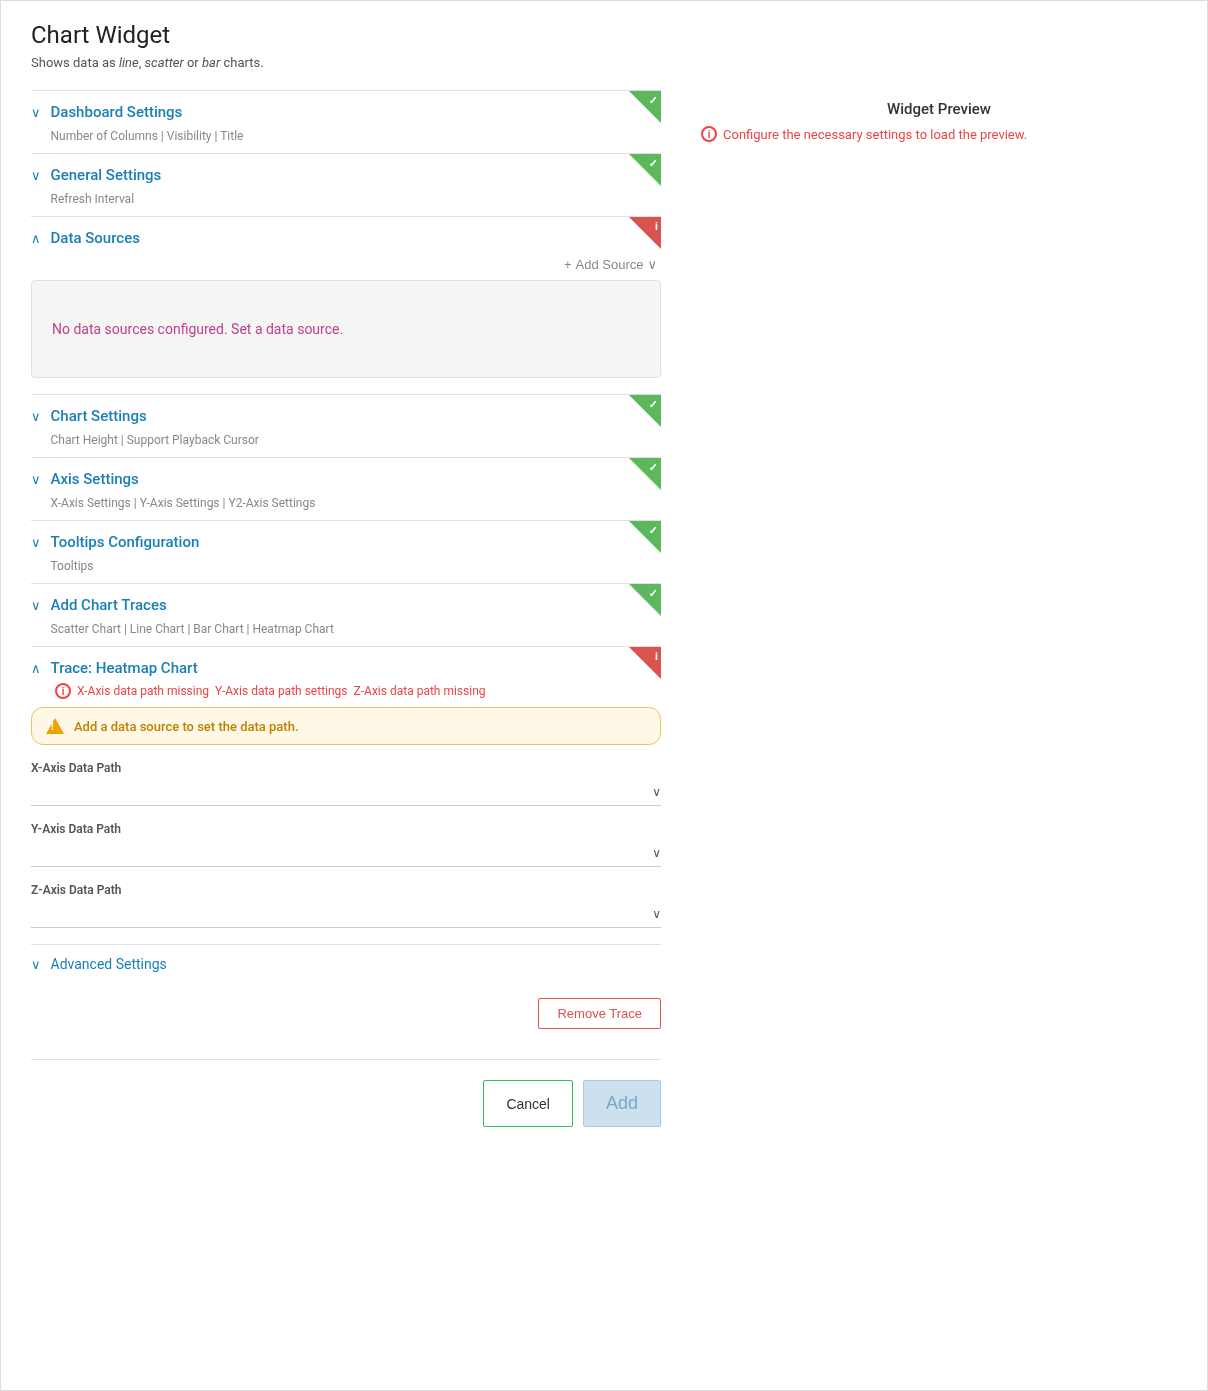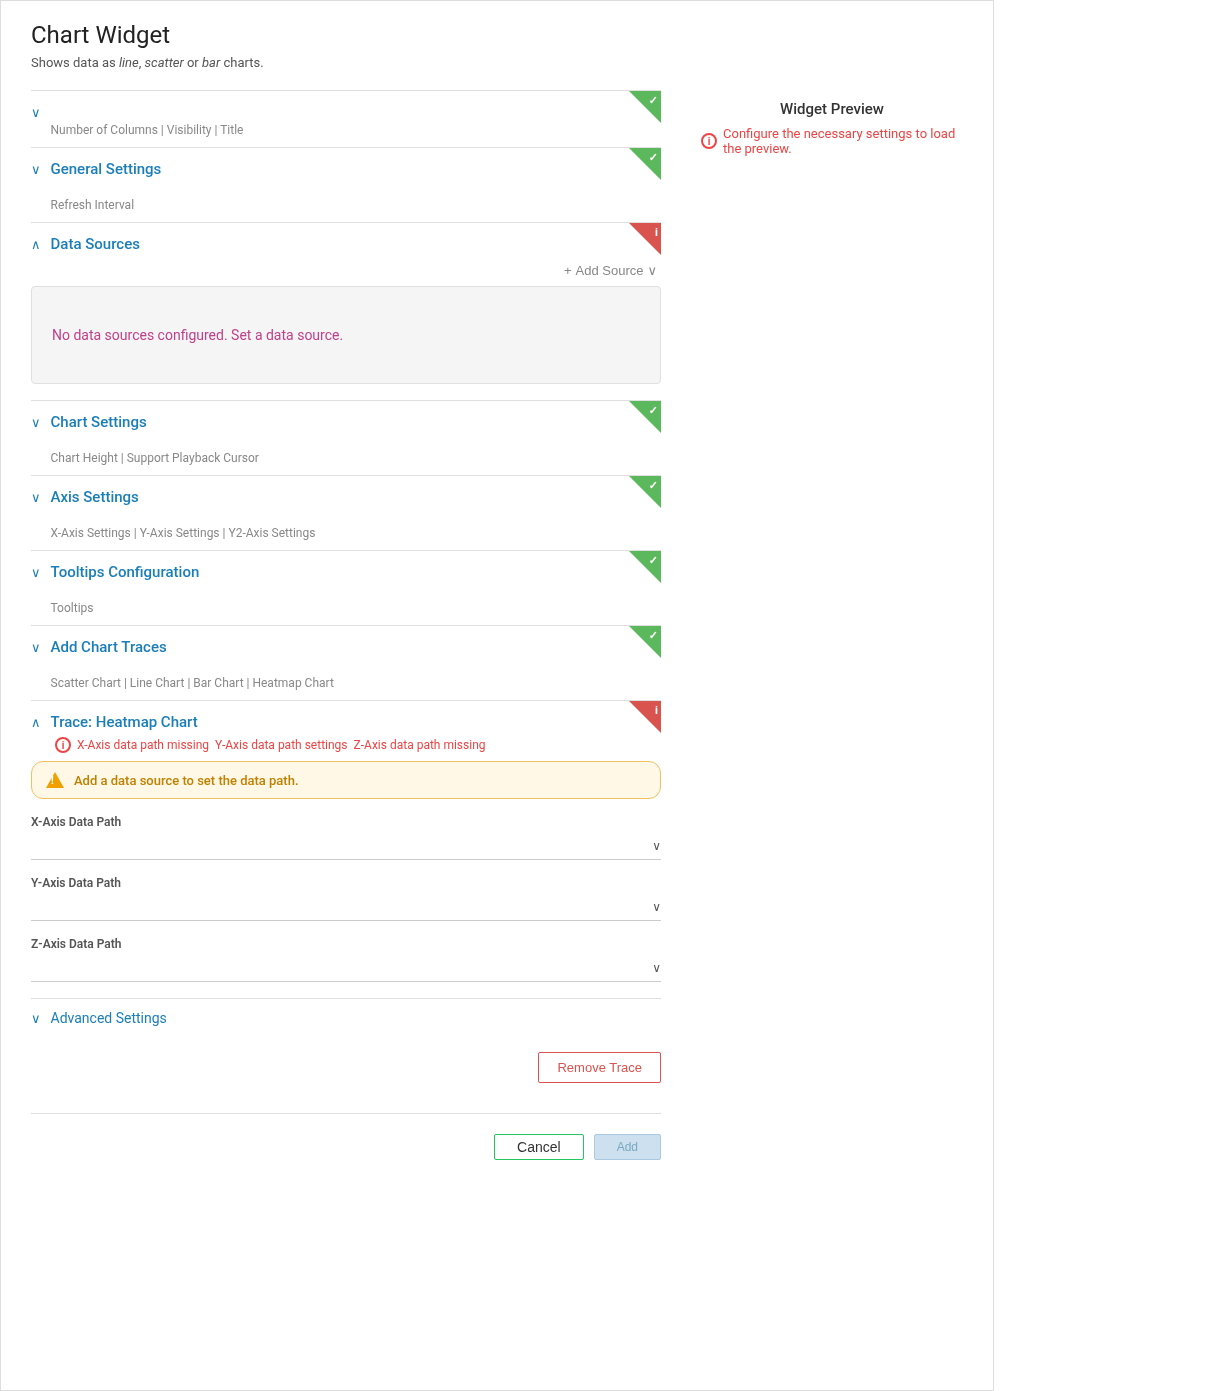--- a/index.html
+++ b/index.html
@@ -3,21 +3,21 @@
   <meta charset="utf-8">
   <style>
     * { box-sizing: border-box; margin: 0; padding: 0; }
     body {
       font-family: -apple-system, BlinkMacSystemFont, 'Segoe UI', Roboto, sans-serif;
       background: #fff;
       color: #333;
       font-size: 14px;
     }
     .page-wrapper {
-      width: 994px;
+      width: 1208px;
       min-height: 1391px;
       background: #fff;
       padding: 20px 30px 40px 30px;
       border: 1px solid #ddd;
     }
     .page-title {
       font-size: 24px;
       font-weight: 400;
       color: #222;
       margin-bottom: 6px;
@@ -93,21 +93,21 @@
       flex: 1;
     }
     .section-title {
       color: #1a7eb8;
       font-size: 15px;
       font-weight: 500;
     }
     .section-subtitle {
       color: #888;
       font-size: 12px;
-      margin-top: 20px;
+      margin-top: 8px;
     }
     .section-badge {
       position: absolute;
       right: 0;
       top: 0;
       width: 32px;
       height: 32px;
       overflow: hidden;
     }
     .badge-green {
@@ -289,22 +289,22 @@
       color: #333;
       padding: 0 22px;
       font-size: 14px;
       cursor: pointer;
       border-radius: 2px;
     }
     .add-btn {
       border: 1px solid #aac8e0;
       background: #cce0ef;
       color: #7aa8c0;
-      padding: 5px 22px;
-      font-size: 12px;
+      padding: 12px 22px;
+      font-size: 18px;
       cursor: not-allowed;
       border-radius: 2px;
     }
   </style>
 </head>
 <body>
 
 <div class="page-wrapper">
 
   <h1 class="page-title">Chart Widget</h1>
@@ -313,20 +313,21 @@
   </p>
 
   <div class="main-layout">
 
     <div class="left-panel">
 
       <div class="section">
         <div class="section-header">
           <span class="section-chevron">∨</span>
           <div class="section-title-block">
+            <div class="section-title">Dashboard Settings</div>
             <div class="section-subtitle">Number of Columns | Visibility | Title</div>
           </div>
           <div class="section-badge">
             <div class="badge-green"></div>
             <span class="badge-icon">✓</span>
           </div>
         </div>
       </div>
 
       <div class="section">

